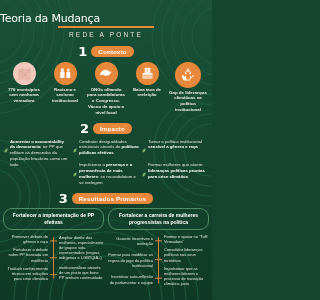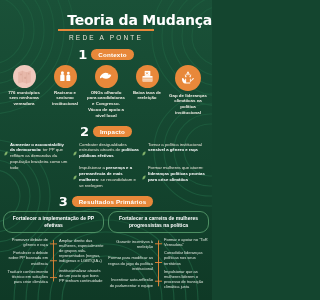--- a/index.html
+++ b/index.html
@@ -13,23 +13,23 @@
   }
   .poster { position:absolute; inset:0; overflow:hidden; }
 
   
   .arcs { position:absolute; inset:0; z-index:0; pointer-events:none; }
 
   .content { position:relative; z-index:2; width:212px; height:300px; }
 
   
   .title {
-    text-align:right;
-    font-size:14px;
-    font-weight:bold;
+    text-align:left;
+    font-size:11px;
+    font-weight:normal;
     letter-spacing:-.2px;
     margin-top:12px;
     font-family:"DejaVu Sans", sans-serif;
   }
   .title-underline {
     width:96px; height:1.6px; background:#e8883a;
     margin:1px auto 0;
   }
   .subtitle {
     text-align:center;

